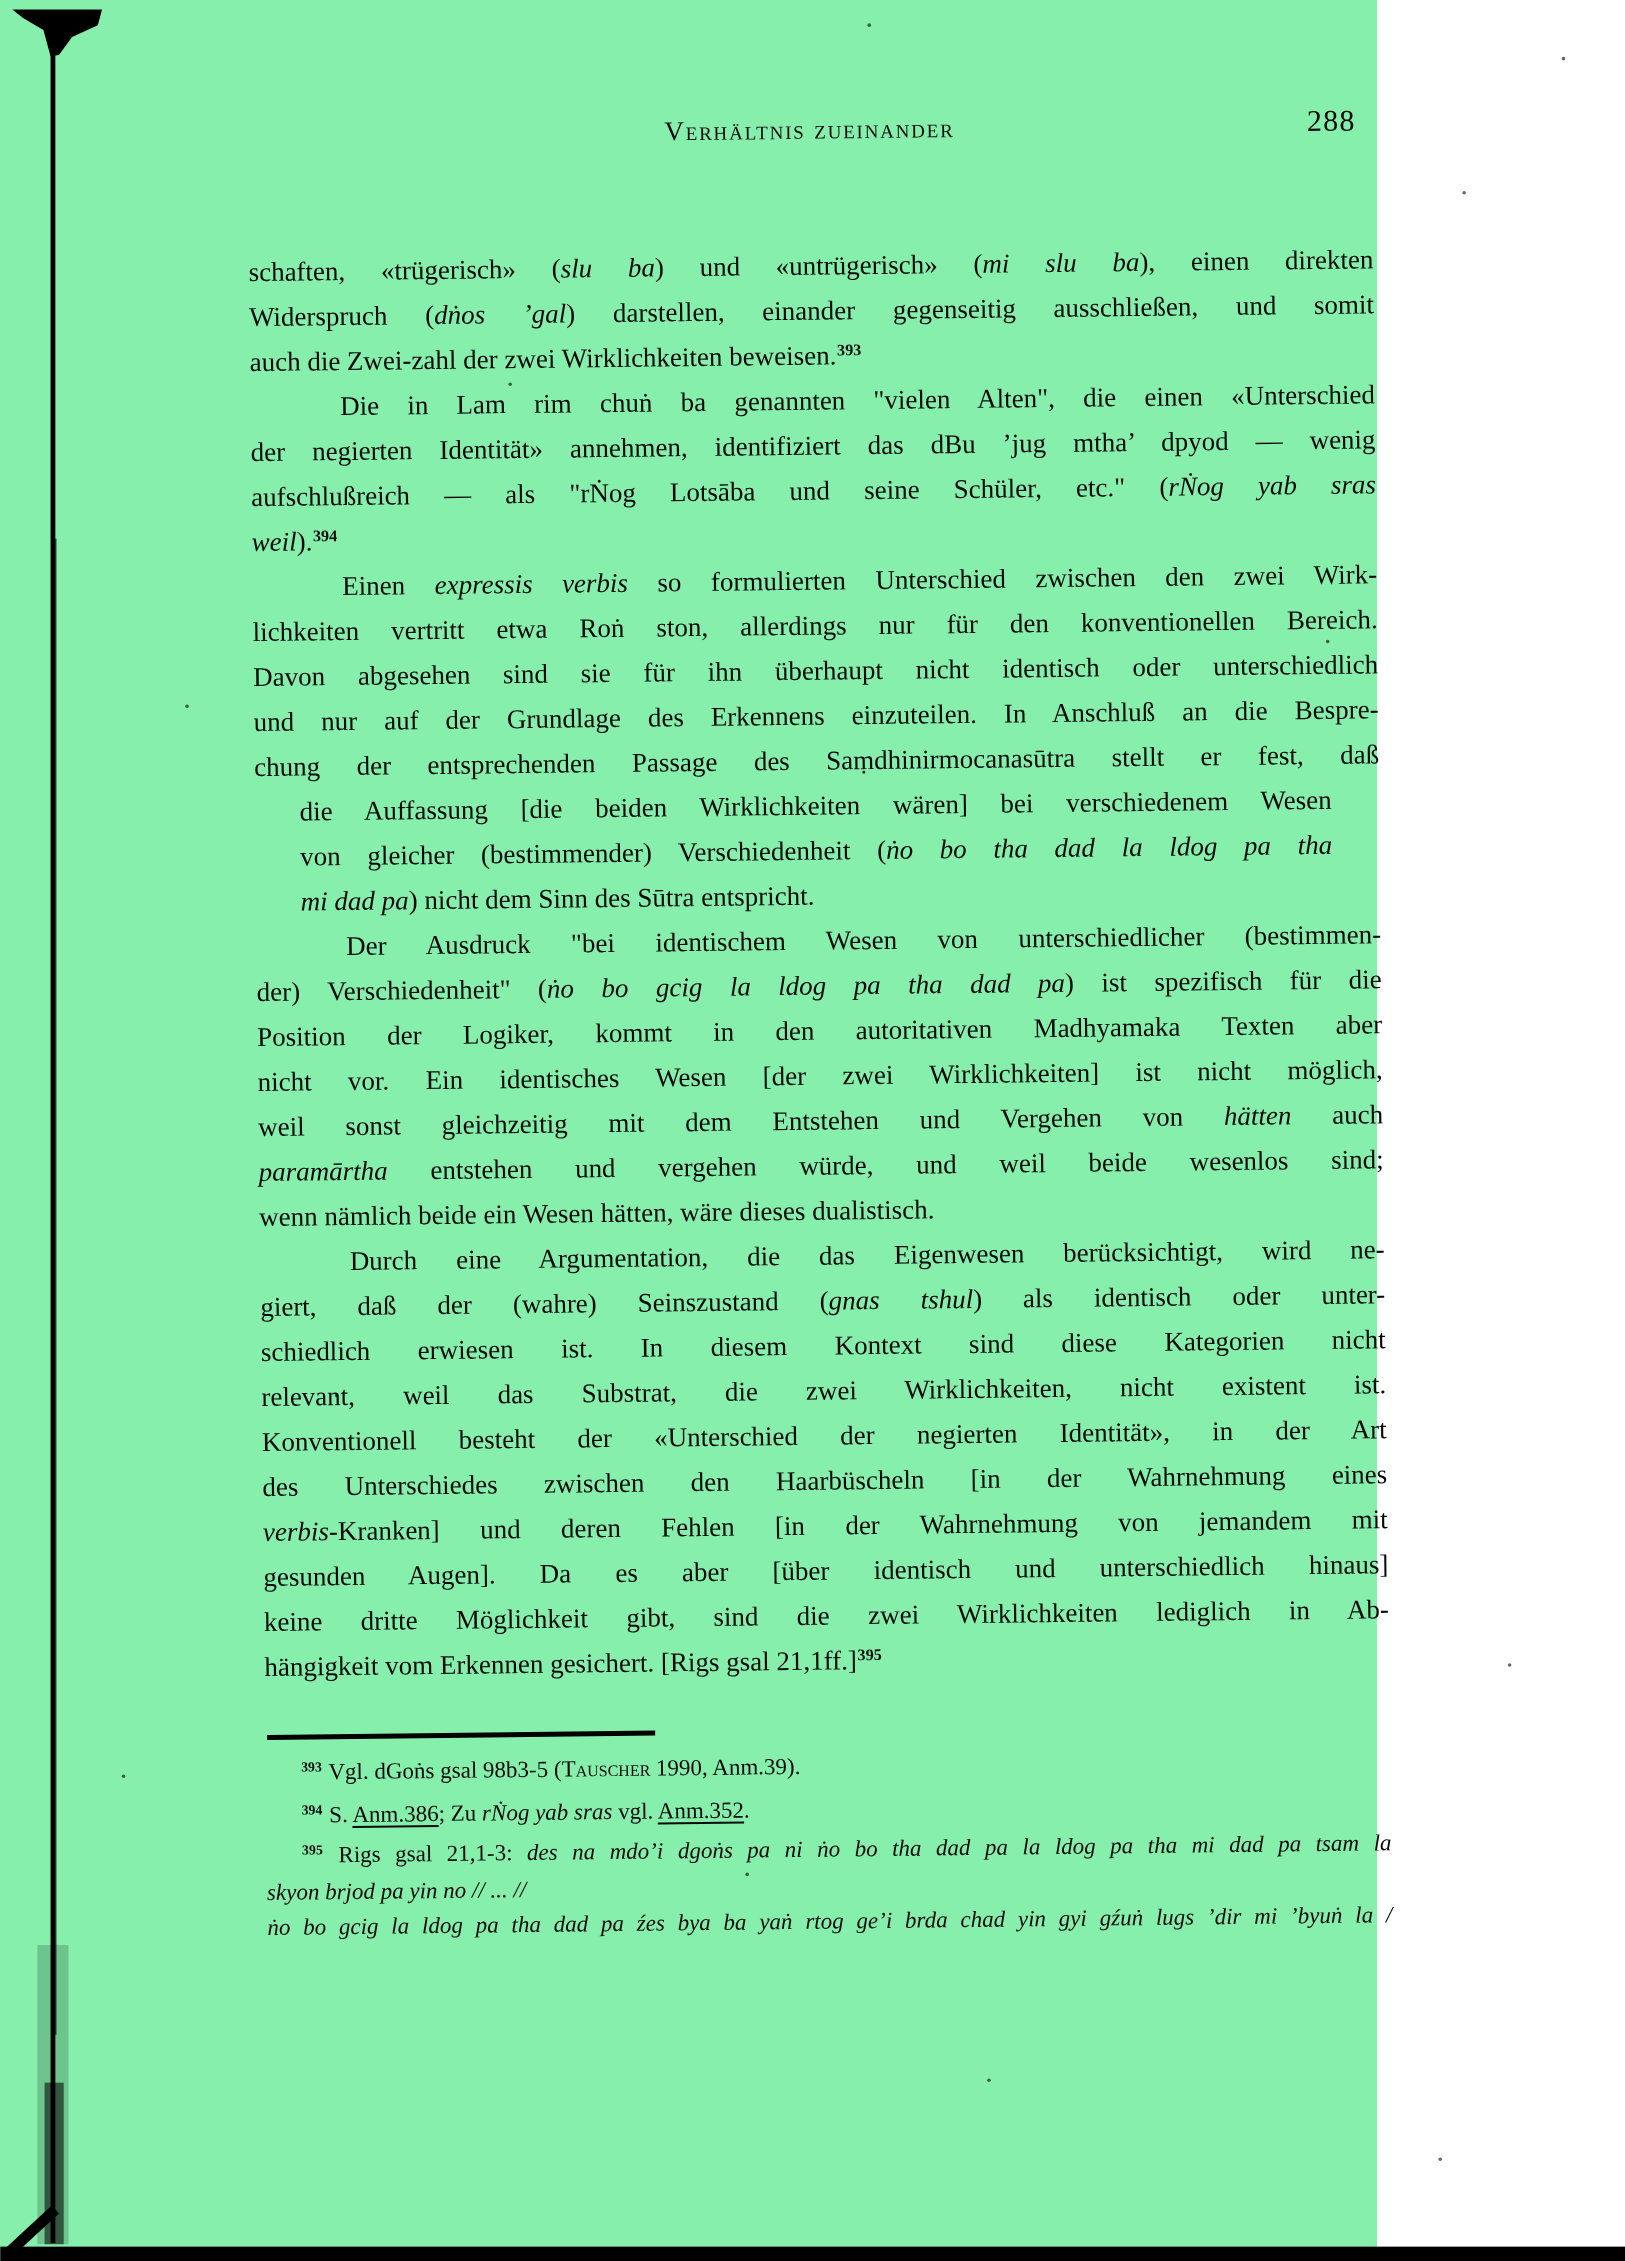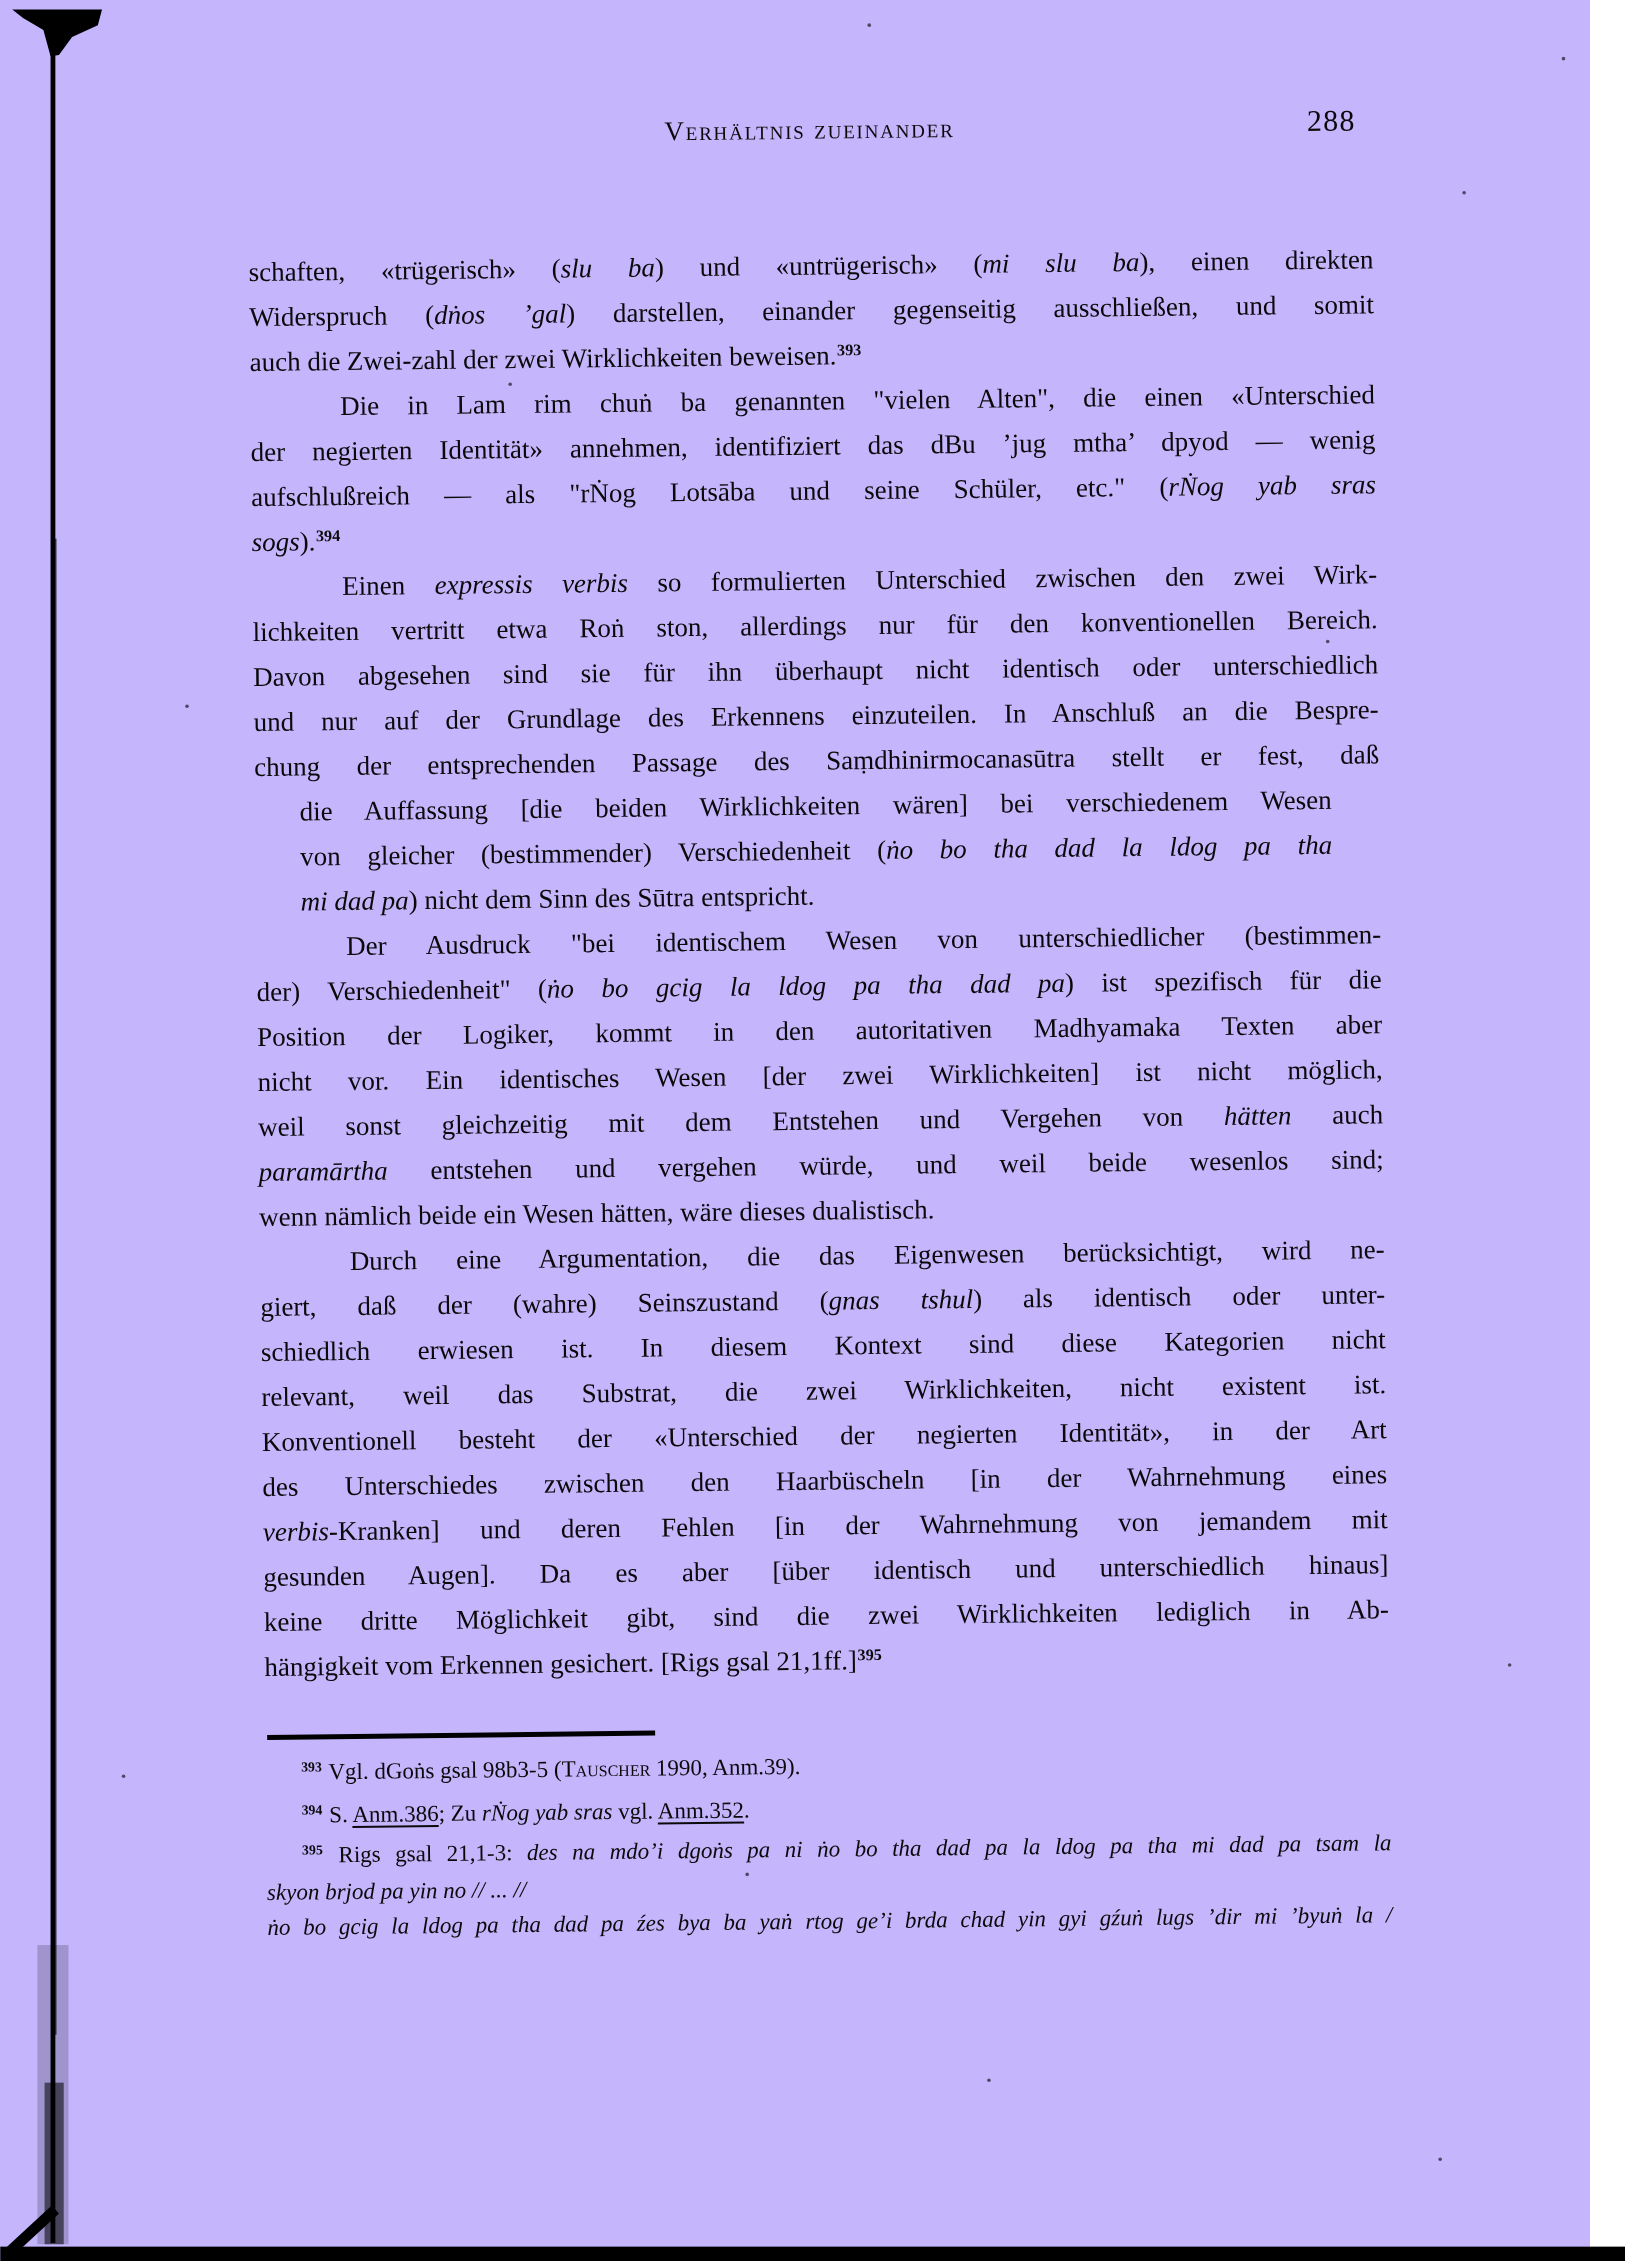--- a/index.html
+++ b/index.html
@@ -3,22 +3,22 @@
 <meta charset="utf-8">
 <style>
   html, body {
     margin: 0; padding: 0;
     width: 1626px; height: 2261px;
     background: #ffffff;
     overflow: hidden;
   }
   #page {
     position: relative;
-    width: 1590px; height: 2261px;
-    background: #c4b5fd;
+    width: 1377px; height: 2261px;
+    background: #86efac;
     font-family: "Liberation Serif", "DejaVu Serif", serif;
     color: #0a0a0a;
   }
   
   #content {
     position: absolute; inset: 0;
     transform: rotate(-0.65deg);
     transform-origin: 257px 1017px;
   }
   .running-head {
@@ -121,21 +121,21 @@
     <div id="body-text">
         <div class="para">
           <div class="line"><span>schaften, «trügerisch» (</span><span class="i">slu ba</span><span>) und «untrügerisch» (</span><span class="i">mi slu ba</span><span>), einen direkten</span></div>
           <div class="line"><span>Widerspruch (</span><span class="i">dṅos ’gal</span><span>) darstellen, einander gegenseitig ausschließen, und somit</span></div>
           <div class="line end"><span>auch die Zwei-zahl der zwei Wirklichkeiten beweisen.</span><span class="sup">393</span></div>
         </div>
         <div class="para">
           <div class="line ind"><span>Die in Lam rim chuṅ ba genannten "vielen Alten", die einen «Unterschied</span></div>
           <div class="line"><span>der negierten Identität» annehmen, identifiziert das dBu ’jug mtha’ dpyod — wenig</span></div>
           <div class="line"><span>aufschlußreich — als "rṄog Lotsāba und seine Schüler, etc." (</span><span class="i">rṄog yab sras</span></div>
-          <div class="line end"><span class="i">sogs</span><span>).</span><span class="sup">394</span></div>
+          <div class="line end"><span class="i">weil</span><span>).</span><span class="sup">394</span></div>
         </div>
         <div class="para">
           <div class="line ind"><span>Einen </span><span class="i">expressis verbis</span><span> so formulierten Unterschied zwischen den zwei Wirk-</span></div>
           <div class="line"><span>lichkeiten vertritt etwa Roṅ ston, allerdings nur für den konventionellen Bereich.</span></div>
           <div class="line"><span>Davon abgesehen sind sie für ihn überhaupt nicht identisch oder unterschiedlich</span></div>
           <div class="line"><span>und nur auf der Grundlage des Erkennens einzuteilen. In Anschluß an die Bespre-</span></div>
           <div class="line"><span>chung der entsprechenden Passage des Saṃdhinirmocanasūtra stellt er fest, daß</span></div>
         </div>
         <div class="para quote">
           <div class="line"><span>die Auffassung [die beiden Wirklichkeiten wären] bei verschiedenem Wesen</span></div>

